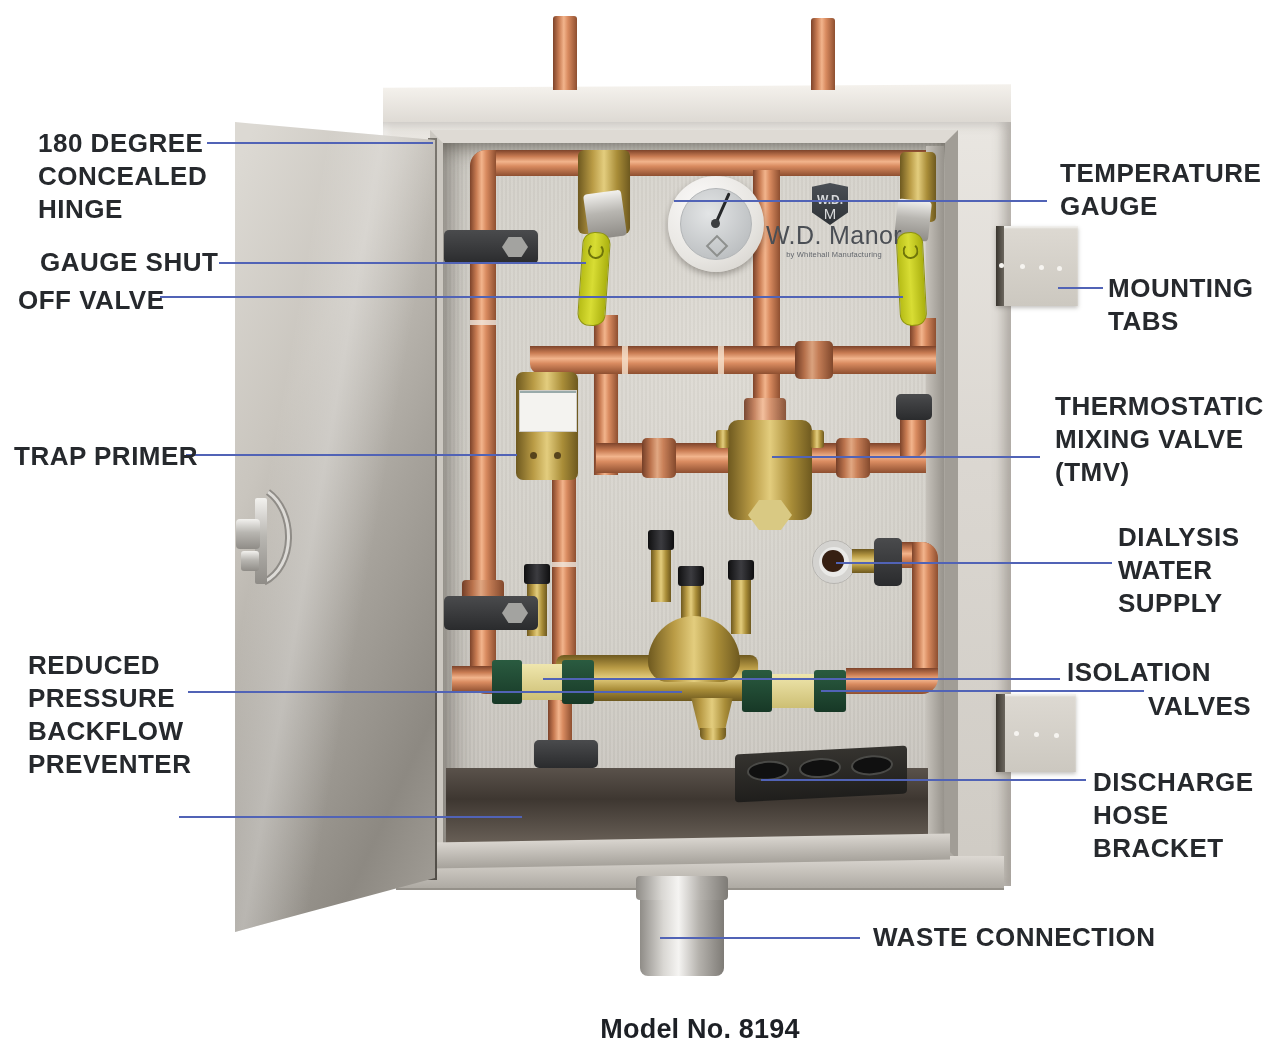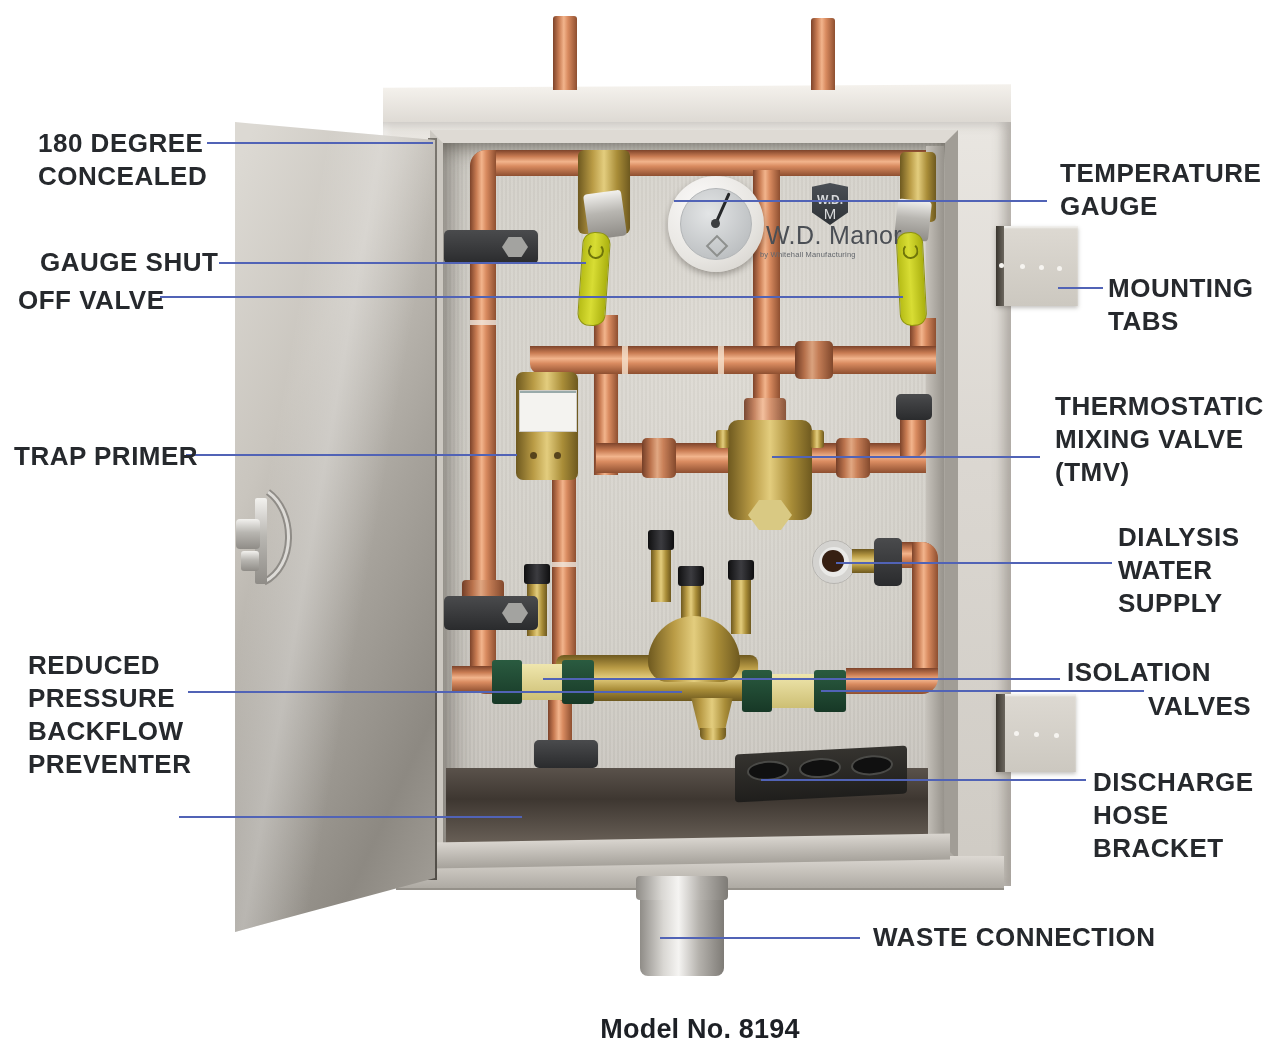--- a/index.html
+++ b/index.html
@@ -54,21 +54,21 @@
          border-radius:0 0 8px 8px;}
   
   .gauge-out{border-radius:50%;background:radial-gradient(circle at 35% 30%,#fbfaf9,#e7e5e1 60%,#cfccc6);
              box-shadow:0 3px 6px rgba(40,35,30,.35);z-index:12;}
   .gauge-face{border-radius:50%;background:radial-gradient(circle at 40% 35%,#e3e5e6,#c0c3c5 70%,#aeb1b3);
              border:1px solid #b2b5b7;z-index:13;}
   .needle{width:3px;background:#26282a;transform-origin:50% 100%;z-index:14;border-radius:2px;}
   .shield{clip-path:polygon(0 9%,50% 0,100% 9%,100% 70%,50% 100%,0 70%);
           background:linear-gradient(180deg,#4a4f55,#2e3237);z-index:12;color:#d6d8da;text-align:center;}
   .brandname{color:#4b4f55;font-size:25px;letter-spacing:.4px;z-index:12;text-align:center;}
-  .brandtag{color:#63676d;font-size:7.5px;z-index:12;text-align:left;letter-spacing:.2px;}
+  .brandtag{color:#63676d;font-size:7.5px;z-index:12;text-align:center;letter-spacing:.2px;}
   .tab{background:linear-gradient(180deg,#ddd9d2,#ccc8c0);box-shadow:inset 0 2px 2px rgba(255,255,255,.6),0 2px 4px rgba(90,85,78,.35);z-index:4;}
   .tab-dark{background:linear-gradient(90deg,#3a362f,#6b665e);}
   .dot{width:5px;height:5px;border-radius:50%;background:#f6f4f0;}
   .whiteband{background:#efe7de;opacity:.8;}
 </style>
 </head>
 <body>
 
 <div id="stage">
 
@@ -229,20 +229,21 @@
   <div class="cline" style="left:543px;top:678px;width:517px"></div>
   <div class="cline" style="left:821px;top:690px;width:323px"></div>
   <div class="cline" style="left:188px;top:691px;width:494px"></div>
   <div class="cline" style="left:761px;top:779px;width:325px"></div>
   <div class="cline" style="left:179px;top:816px;width:343px"></div>
   <div class="cline" style="left:660px;top:937px;width:200px"></div>
 
   <div class="lbl" style="left:38px;top:127px">
     <div>180 DEGREE</div>
     <div>CONCEALED</div>
+    <div>HINGE</div>
   </div>
   <div class="lbl" style="left:40px;top:246px">GAUGE SHUT</div>
   <div class="lbl" style="left:18px;top:284px">OFF VALVE</div>
   <div class="lbl" style="left:14px;top:440px">TRAP PRIMER</div>
   <div class="lbl" style="left:28px;top:649px">
     <div>REDUCED</div>
     <div>PRESSURE</div>
     <div>BACKFLOW</div>
     <div>PREVENTER</div>
   </div>

